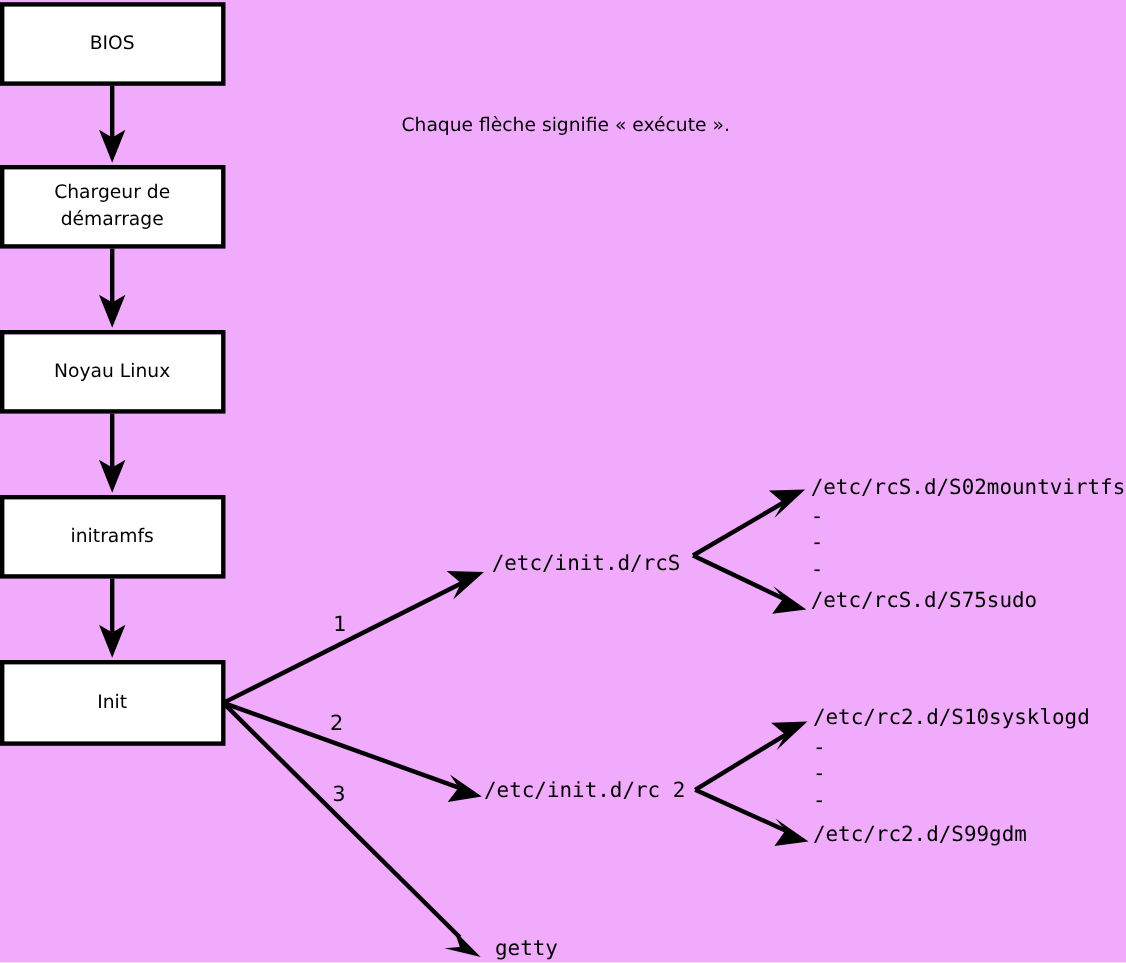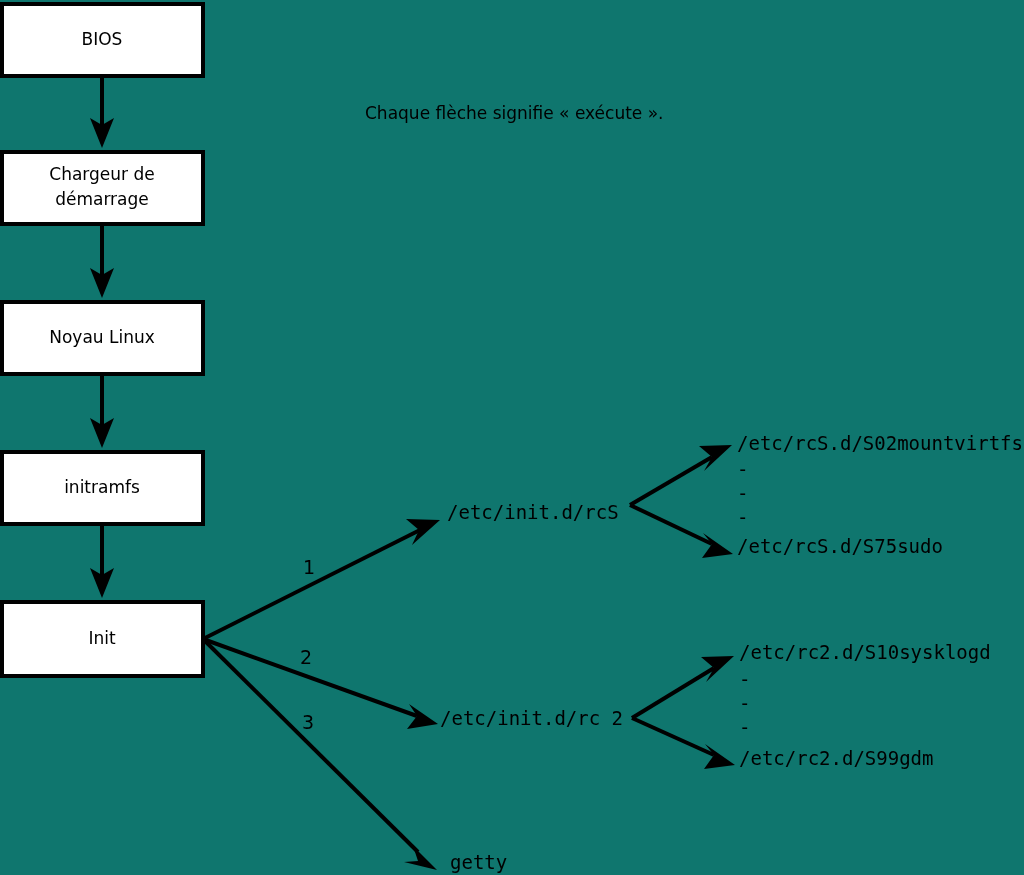--- a/index.html
+++ b/index.html
@@ -8,21 +8,21 @@
     padding: 0;
     background: #ffffff;
   }
   body {
     font-family: "DejaVu Sans", sans-serif;
   }
   #diagram-root {
     position: relative;
     width: 1024px;
     height: 875px;
-    background: #0f766e;
+    background: #f0abfc;
     overflow: hidden;
   }
   svg#diagram-canvas {
     position: absolute;
     left: 0;
     top: 0;
     width: 1024px;
     height: 875px;
     display: block;
   }

